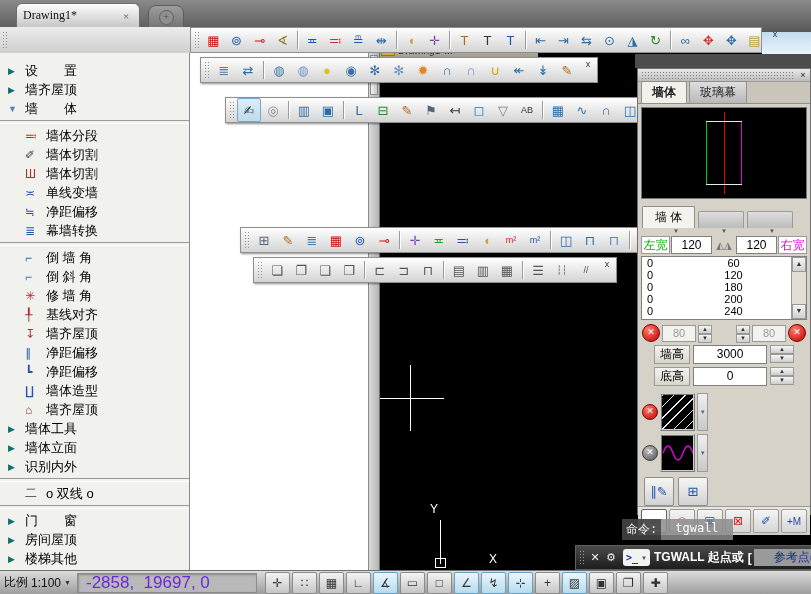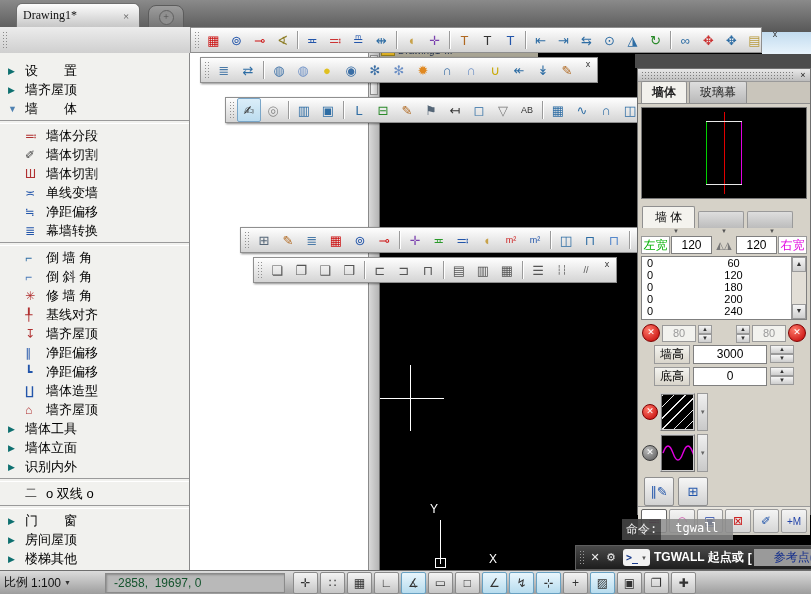--- a/index.html
+++ b/index.html
@@ -131,21 +131,21 @@
   .cmdtext{color:#fff;font-weight:bold;font-size:12px;white-space:nowrap;}
   .cmdopt{background:#9a9a9a;color:#17318c;font-size:12px;padding:0 20px;margin-left:2px;white-space:nowrap;}
   
   #statusbar{position:absolute;left:0;top:570px;width:811px;height:24px;background:linear-gradient(#dcdcdc,#9d9d9d);
     border-top:1px solid #6f6f6f;display:flex;align-items:center;z-index:10;box-sizing:border-box;padding-left:4px;}
   #scalegroup{display:flex;align-items:center;gap:3px;margin-right:6px;}
   #scalegroup .sl{font-size:12px;color:#111;}
   #scalegroup .sv{font-size:12px;color:#111;}
   #scalegroup .sd{font-size:7px;color:#333;}
   #coords{width:170px;height:18px;background:#b9b9b9;border:1px solid #8a8a8a;box-shadow:inset 1px 1px 2px rgba(0,0,0,.25);
-    font-size:12px;color:#14532d;line-height:18px;padding-left:8px;white-space:pre;margin-right:8px;margin-left:28px;}
+    font-size:17px;color:#6d28d9;line-height:18px;padding-left:8px;white-space:pre;margin-right:8px;}
   .sbtn{width:23px;height:20px;background:linear-gradient(#f4f4f4,#c6c6c6);border:1px solid #8a8a8a;border-radius:2px;
     display:flex;align-items:center;justify-content:center;font-size:12px;color:#333;margin-right:2px;flex:none;}
   .sbtn.on{background:linear-gradient(#e9f6fd,#b7dcee);border-color:#69a1c2;}
 </style>
 </head>
 <body>
 
 <div id="screen">
 
   <div id="tabbar">

